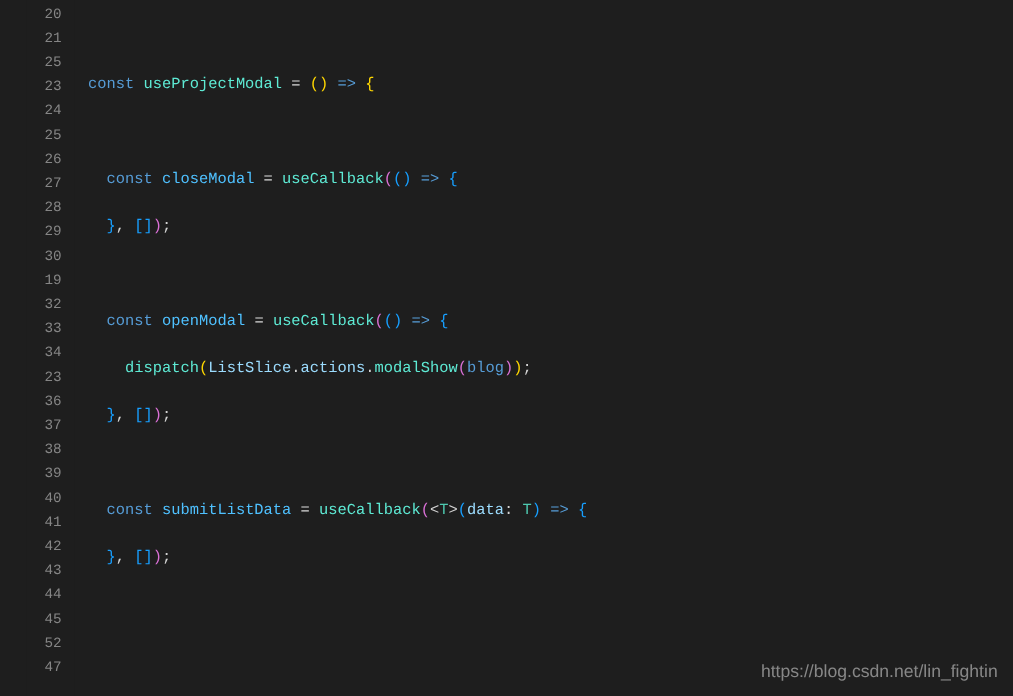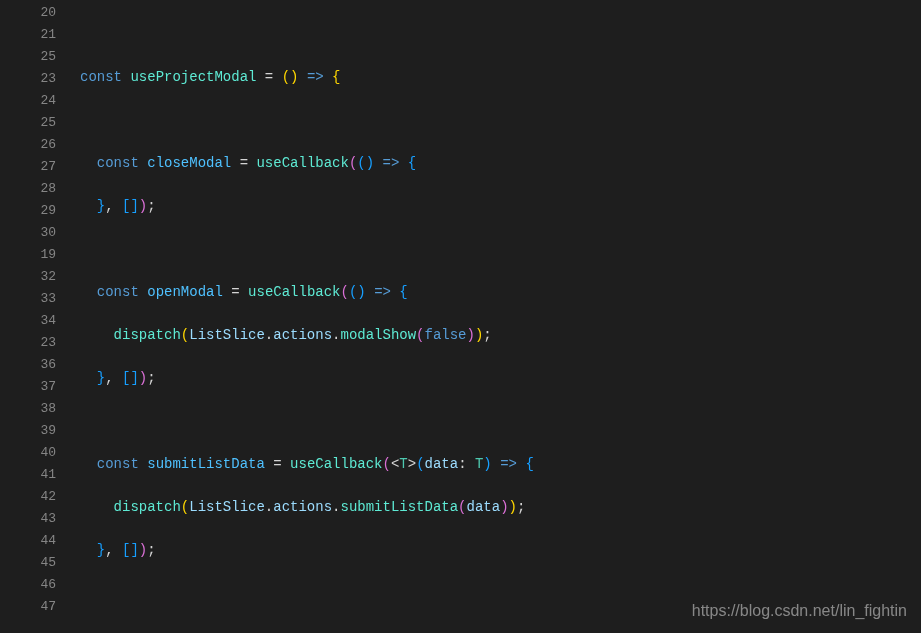--- a/index.html
+++ b/index.html
@@ -85,36 +85,35 @@
     <div>36</div>
     <div>37</div>
     <div>38</div>
     <div>39</div>
     <div>40</div>
     <div>41</div>
     <div>42</div>
     <div>43</div>
     <div>44</div>
     <div>45</div>
-    <div>46</div>
+    <div>52</div>
     <div>47</div>
   </div>
   <div class="code">
 <div class="line"> </div>
 <div class="line"><span class="kw">const</span> <span class="fn">useProjectModal</span> <span class="punc">=</span> <span class="paren1">(</span><span class="paren1">)</span> <span class="kw">=&gt;</span> <span class="paren1">{</span></div>
 <div class="line"> </div>
 <div class="line">  <span class="kw">const</span> <span class="const-var">closeModal</span> <span class="punc">=</span> <span class="fn">useCallback</span><span class="paren2">(</span><span class="paren3">(</span><span class="paren3">)</span> <span class="kw">=&gt;</span> <span class="paren3">{</span></div>
 <div class="line">  <span class="paren3">}</span><span class="punc">,</span> <span class="paren3">[</span><span class="paren3">]</span><span class="paren2">)</span><span class="punc">;</span></div>
 <div class="line"> </div>
 <div class="line">  <span class="kw">const</span> <span class="const-var">openModal</span> <span class="punc">=</span> <span class="fn">useCallback</span><span class="paren2">(</span><span class="paren3">(</span><span class="paren3">)</span> <span class="kw">=&gt;</span> <span class="paren3">{</span></div>
-<div class="line">    <span class="fn">dispatch</span><span class="paren1">(</span><span class="var">ListSlice</span><span class="punc">.</span><span class="var">actions</span><span class="punc">.</span><span class="fn">modalShow</span><span class="paren2">(</span><span class="bool">false</span><span class="paren2">)</span><span class="paren1">)</span><span class="punc">;</span></div>
+<div class="line">    <span class="fn">dispatch</span><span class="paren1">(</span><span class="var">ListSlice</span><span class="punc">.</span><span class="var">actions</span><span class="punc">.</span><span class="fn">modalShow</span><span class="paren2">(</span><span class="bool">blog</span><span class="paren2">)</span><span class="paren1">)</span><span class="punc">;</span></div>
 <div class="line">  <span class="paren3">}</span><span class="punc">,</span> <span class="paren3">[</span><span class="paren3">]</span><span class="paren2">)</span><span class="punc">;</span></div>
 <div class="line"> </div>
 <div class="line">  <span class="kw">const</span> <span class="const-var">submitListData</span> <span class="punc">=</span> <span class="fn">useCallback</span><span class="paren2">(</span><span class="punc">&lt;</span><span class="type">T</span><span class="punc">&gt;</span><span class="paren3">(</span><span class="var">data</span><span class="punc">:</span> <span class="type">T</span><span class="paren3">)</span> <span class="kw">=&gt;</span> <span class="paren3">{</span></div>
-<div class="line">    <span class="fn">dispatch</span><span class="paren1">(</span><span class="var">ListSlice</span><span class="punc">.</span><span class="var">actions</span><span class="punc">.</span><span class="fn">submitListData</span><span class="paren2">(</span><span class="var">data</span><span class="paren2">)</span><span class="paren1">)</span><span class="punc">;</span></div>
 <div class="line">  <span class="paren3">}</span><span class="punc">,</span> <span class="paren3">[</span><span class="paren3">]</span><span class="paren2">)</span><span class="punc">;</span></div>
 
 
 
 
 
 
 
 
 

